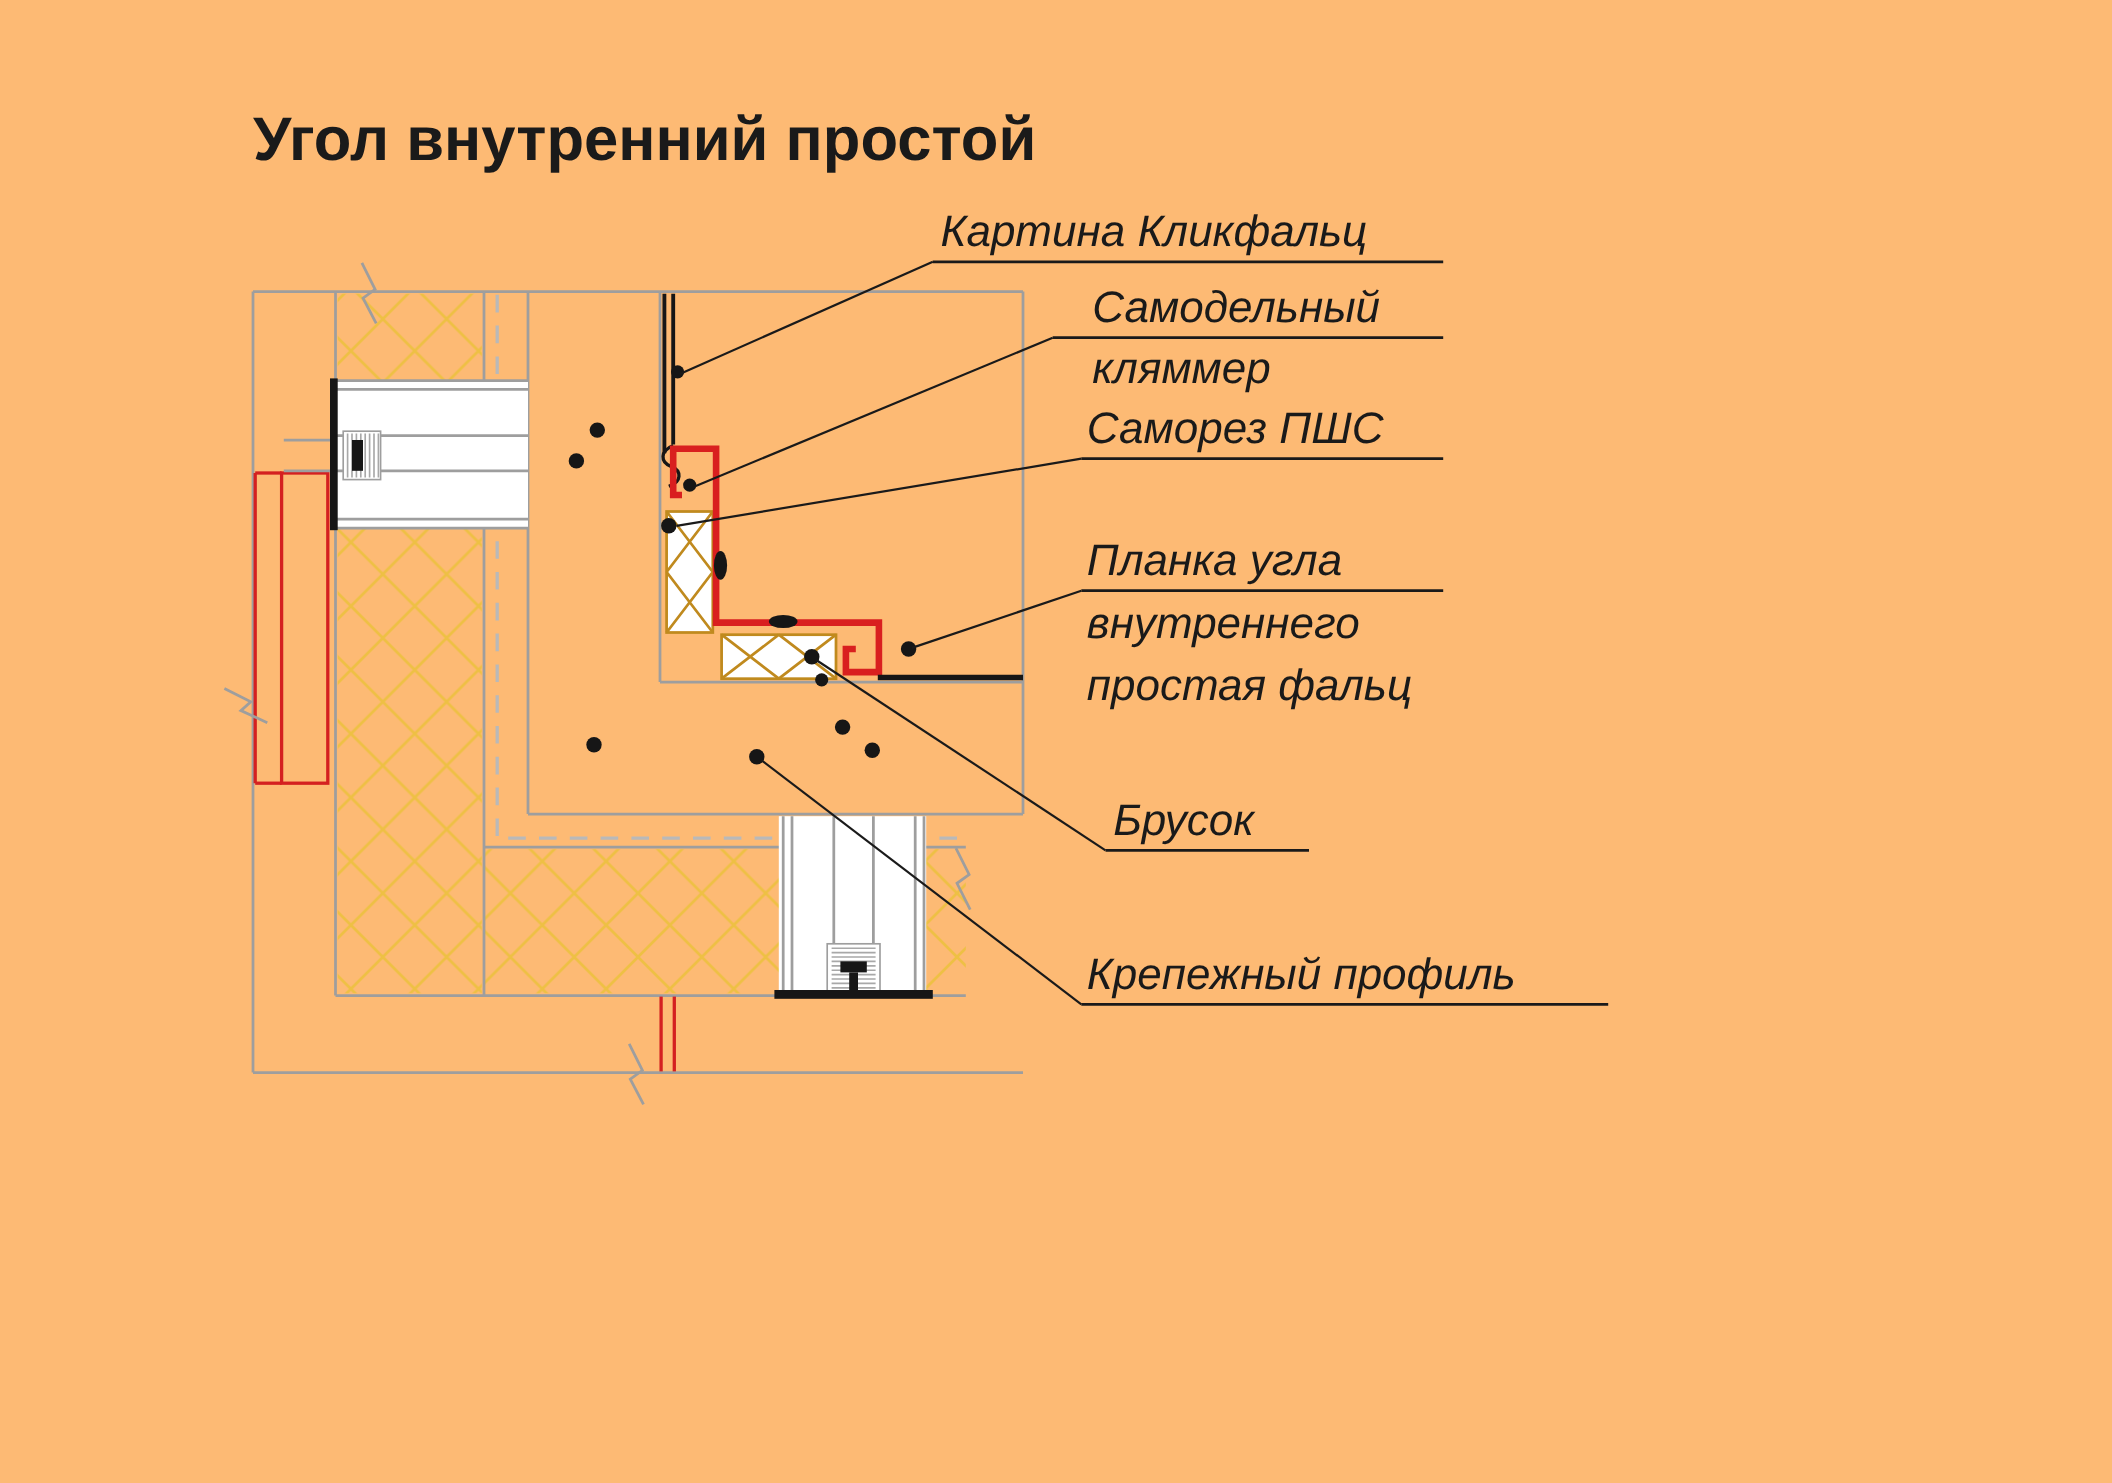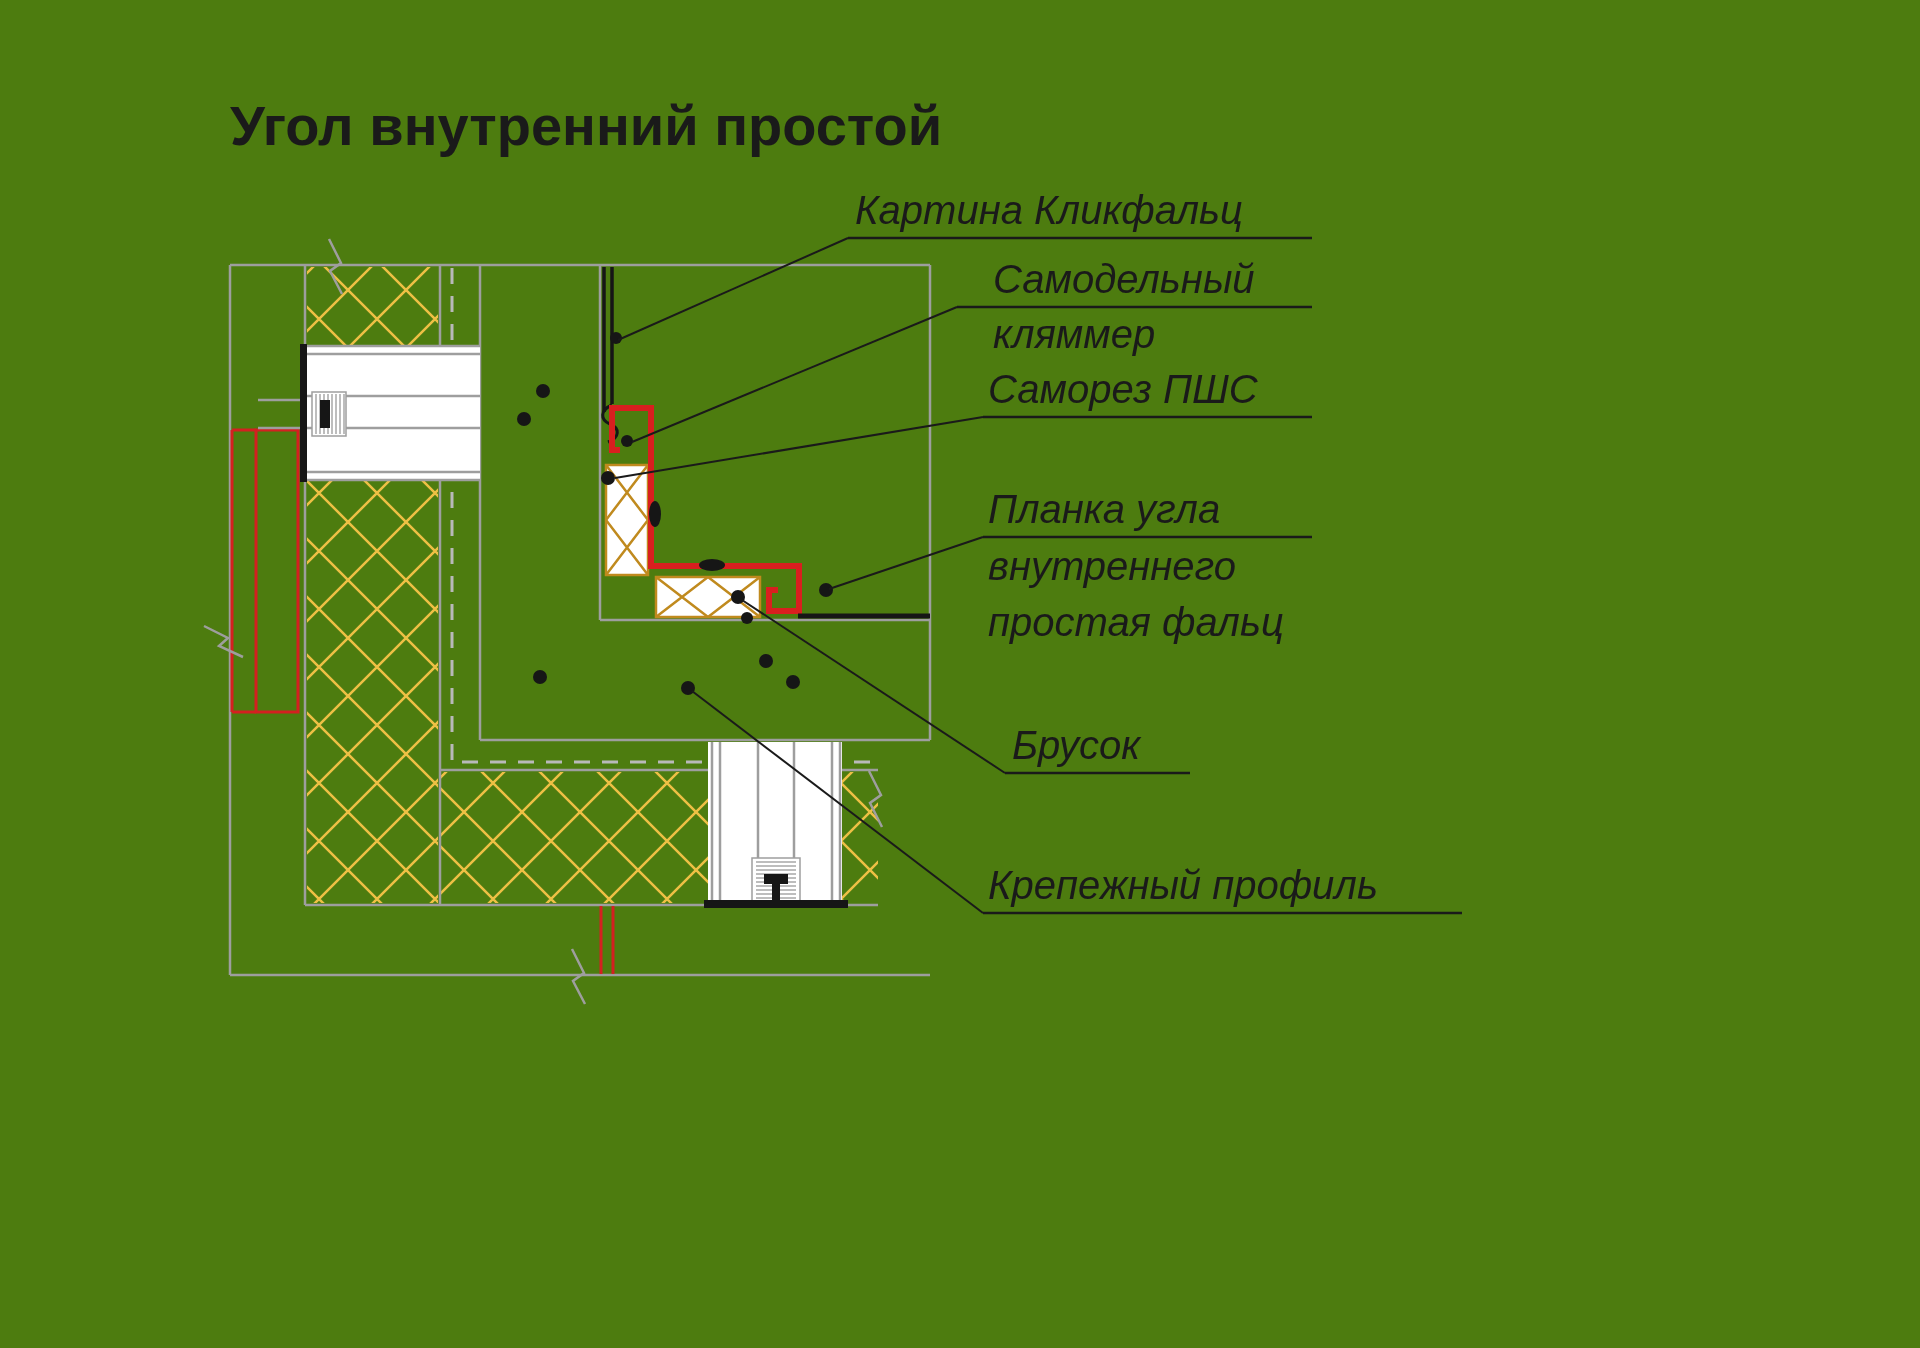--- a/index.html
+++ b/index.html
@@ -1,16 +1,16 @@
 <!DOCTYPE html>
 <html><head>
 <meta charset="utf-8">
 <style>
   html,body{margin:0;padding:0;background:#ffffff;}
-  .canvas{position:relative;width:1920px;height:1348px;background:#4d7c0f;overflow:hidden;}
+  .canvas{position:relative;width:1920px;height:1348px;background:#fdba74;overflow:hidden;}
   svg{position:absolute;left:0;top:0;}
   .gray{stroke:#9e9e9e;stroke-width:2.5;fill:none;}
   .grayThin{stroke:#a8a8a8;stroke-width:1.5;fill:none;}
   .blackline{stroke:#161616;fill:none;}
   .dashed{stroke:#b9b9b9;stroke-width:3;fill:none;stroke-dasharray:16 12;}
   .leader{stroke:#1a1a1a;stroke-width:2;fill:none;}
   .underline{stroke:#1a1a1a;stroke-width:2.5;fill:none;}
   .dot{fill:#161616;stroke:none;}
   .redline{stroke:#d42020;stroke-width:3;fill:none;}
   text.title{font-family:"Liberation Sans",sans-serif;font-size:56px;font-weight:600;fill:#1a1a1a;}

